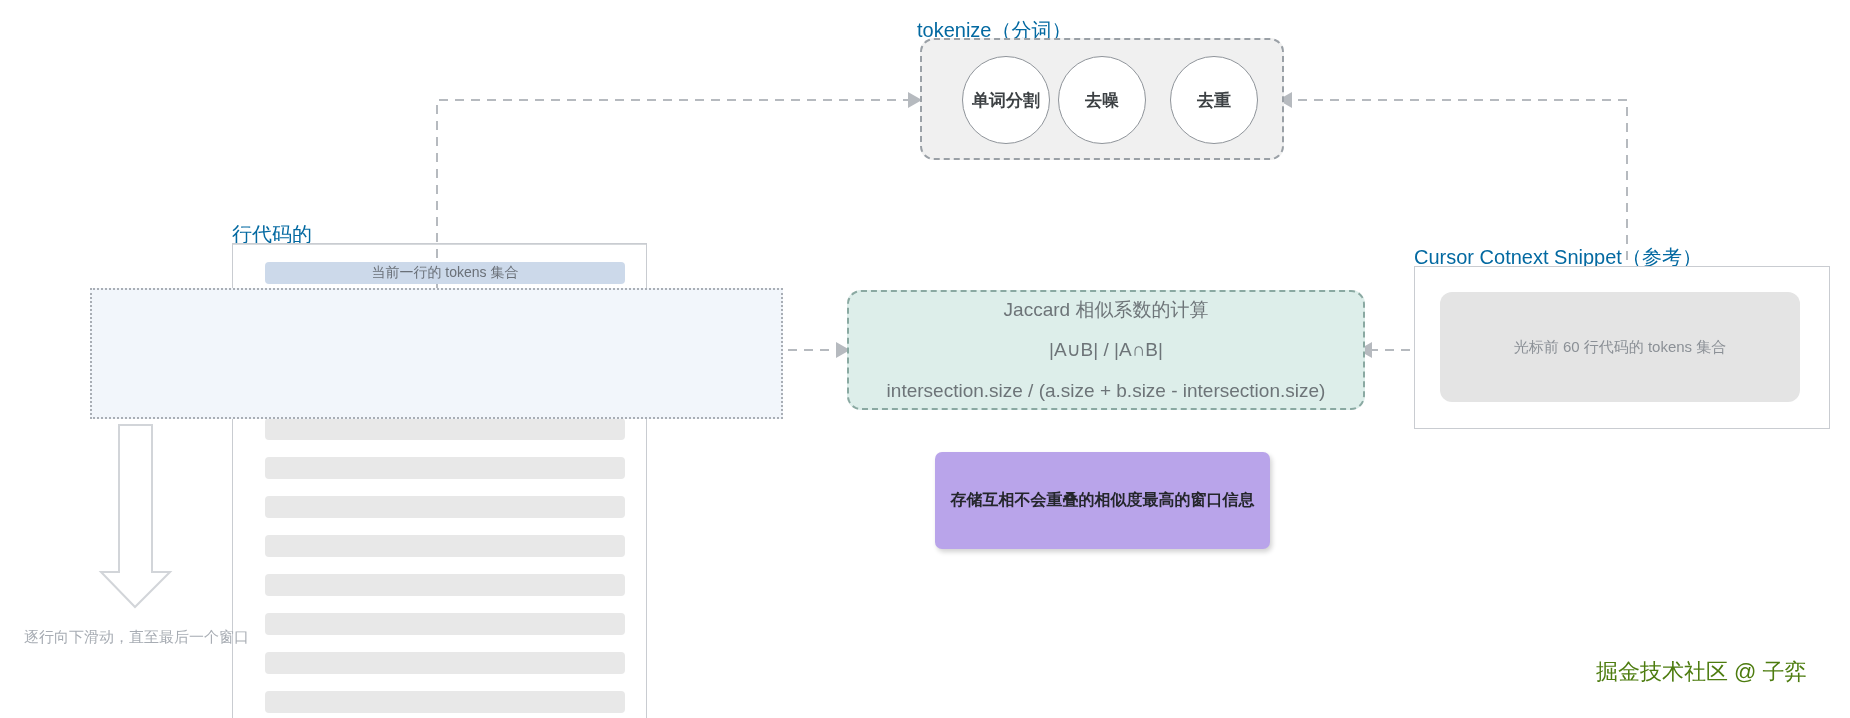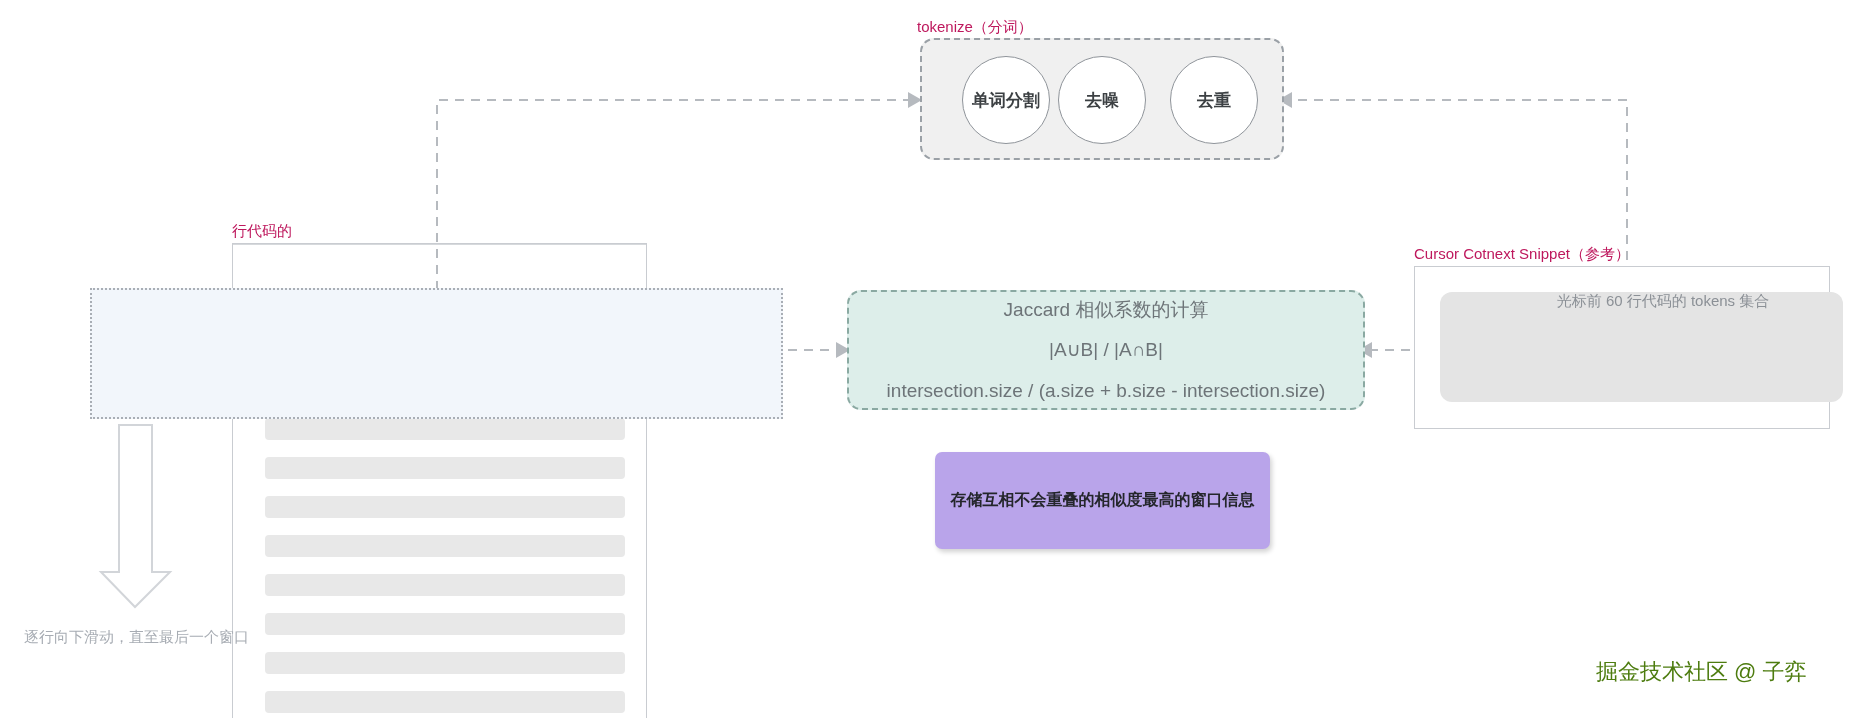--- a/index.html
+++ b/index.html
@@ -15,22 +15,22 @@
     position: relative;
     width: 1850px;
     height: 718px;
     background: #ffffff;
     overflow: hidden;
   }
   .abs { position: absolute; }
 
   
   .label {
-    font-size: 15px;
-    color: #be185d;
+    font-size: 20px;
+    color: #0369a1;
     white-space: nowrap;
     line-height: 1.2;
   }
   .label-sm {
     font-size: 15px;
     color: #a7acb3;
     white-space: nowrap;
   }
 
   
@@ -157,22 +157,22 @@
     border: 1.4px solid #c9ccd1;
     box-sizing: border-box;
     background: #ffffff;
   }
   #cursor-inner {
     left: 1440px; top: 292px;
     width: 360px; height: 110px;
     background: #e4e4e4;
     border-radius: 12px;
     display: flex;
-    justify-content: center;
-    padding-left: 43px;
+    align-items: center;
+    justify-content: center;
   }
   #cursor-inner span {
     font-size: 15px;
     color: #8b9096;
     white-space: nowrap;
   }
 
   
   #watermark {
     left: 1596px; top: 657px;
@@ -216,20 +216,21 @@
 
   <div class="abs" id="tokenize-box">
     <div class="token-circle" id="circle-1">单词分割</div>
     <div class="token-circle" id="circle-2">去噪</div>
     <div class="token-circle" id="circle-3">去重</div>
   </div>
 
   <div class="abs label" id="related-file-label">行代码的</div>
 
   <div class="abs" id="file-column">
+    <div class="file-row highlight" style="top: 18px;">当前一行的 tokens 集合</div>
     <div class="file-row" style="top: 57px;"></div>
     <div class="file-row" style="top: 96px;"></div>
     <div class="file-row" style="top: 135px;"></div>
     <div class="file-row" style="top: 174px;"></div>
     <div class="file-row" style="top: 213px;"></div>
     <div class="file-row" style="top: 252px;"></div>
     <div class="file-row" style="top: 291px;"></div>
     <div class="file-row" style="top: 330px;"></div>
     <div class="file-row" style="top: 369px;"></div>
     <div class="file-row" style="top: 408px;"></div>

